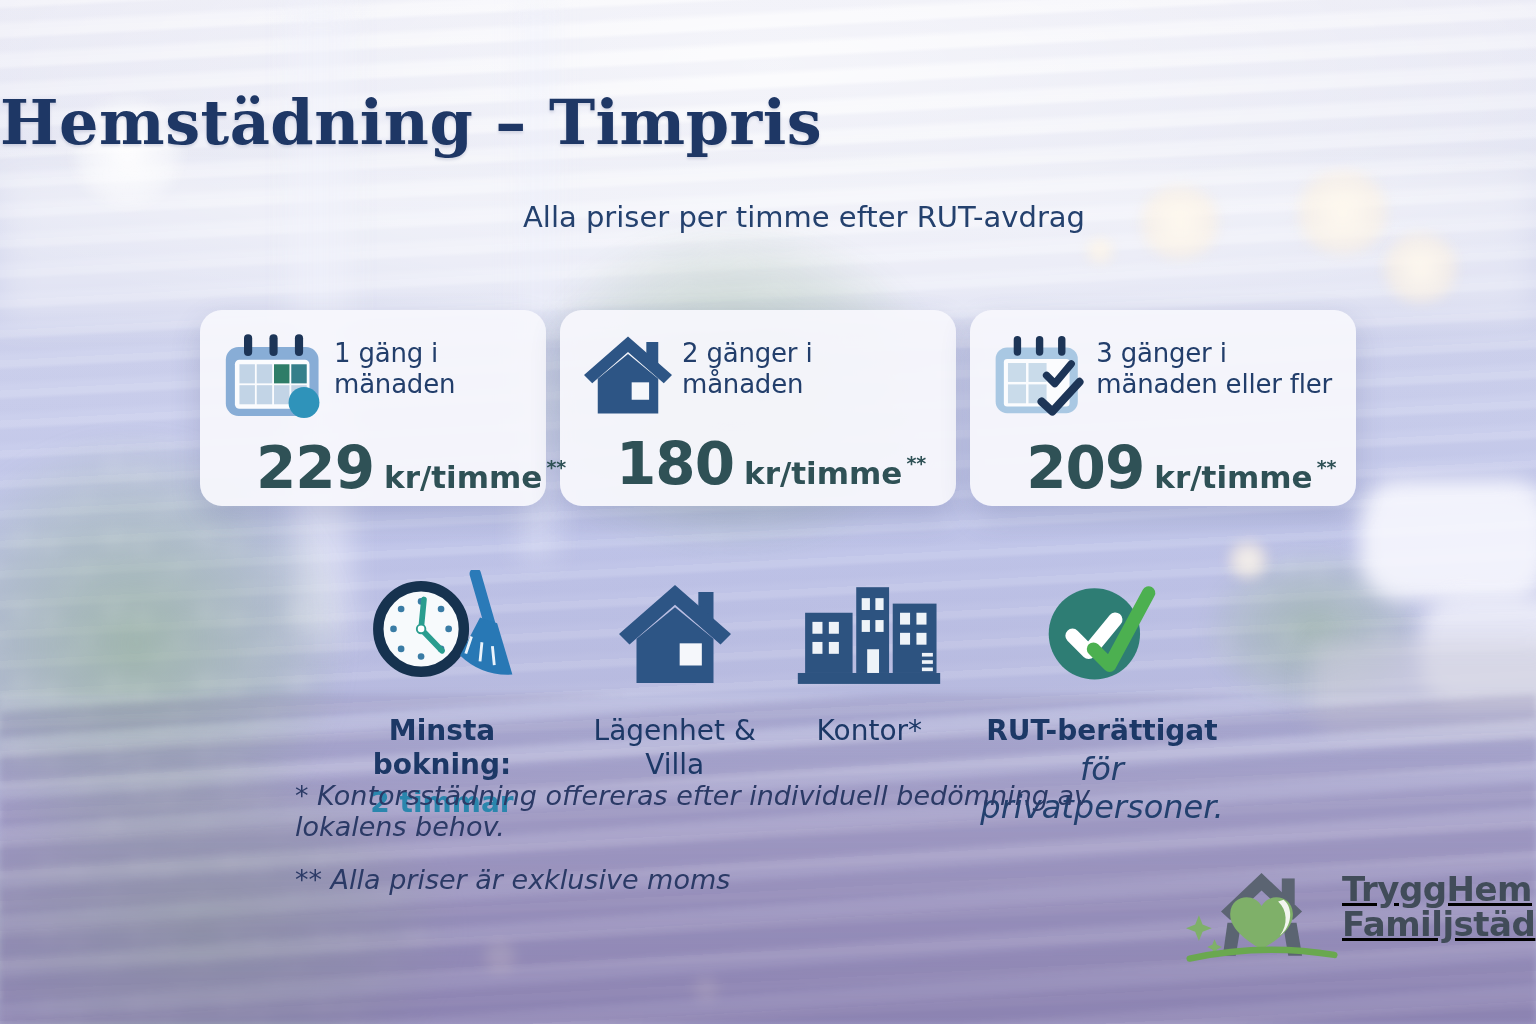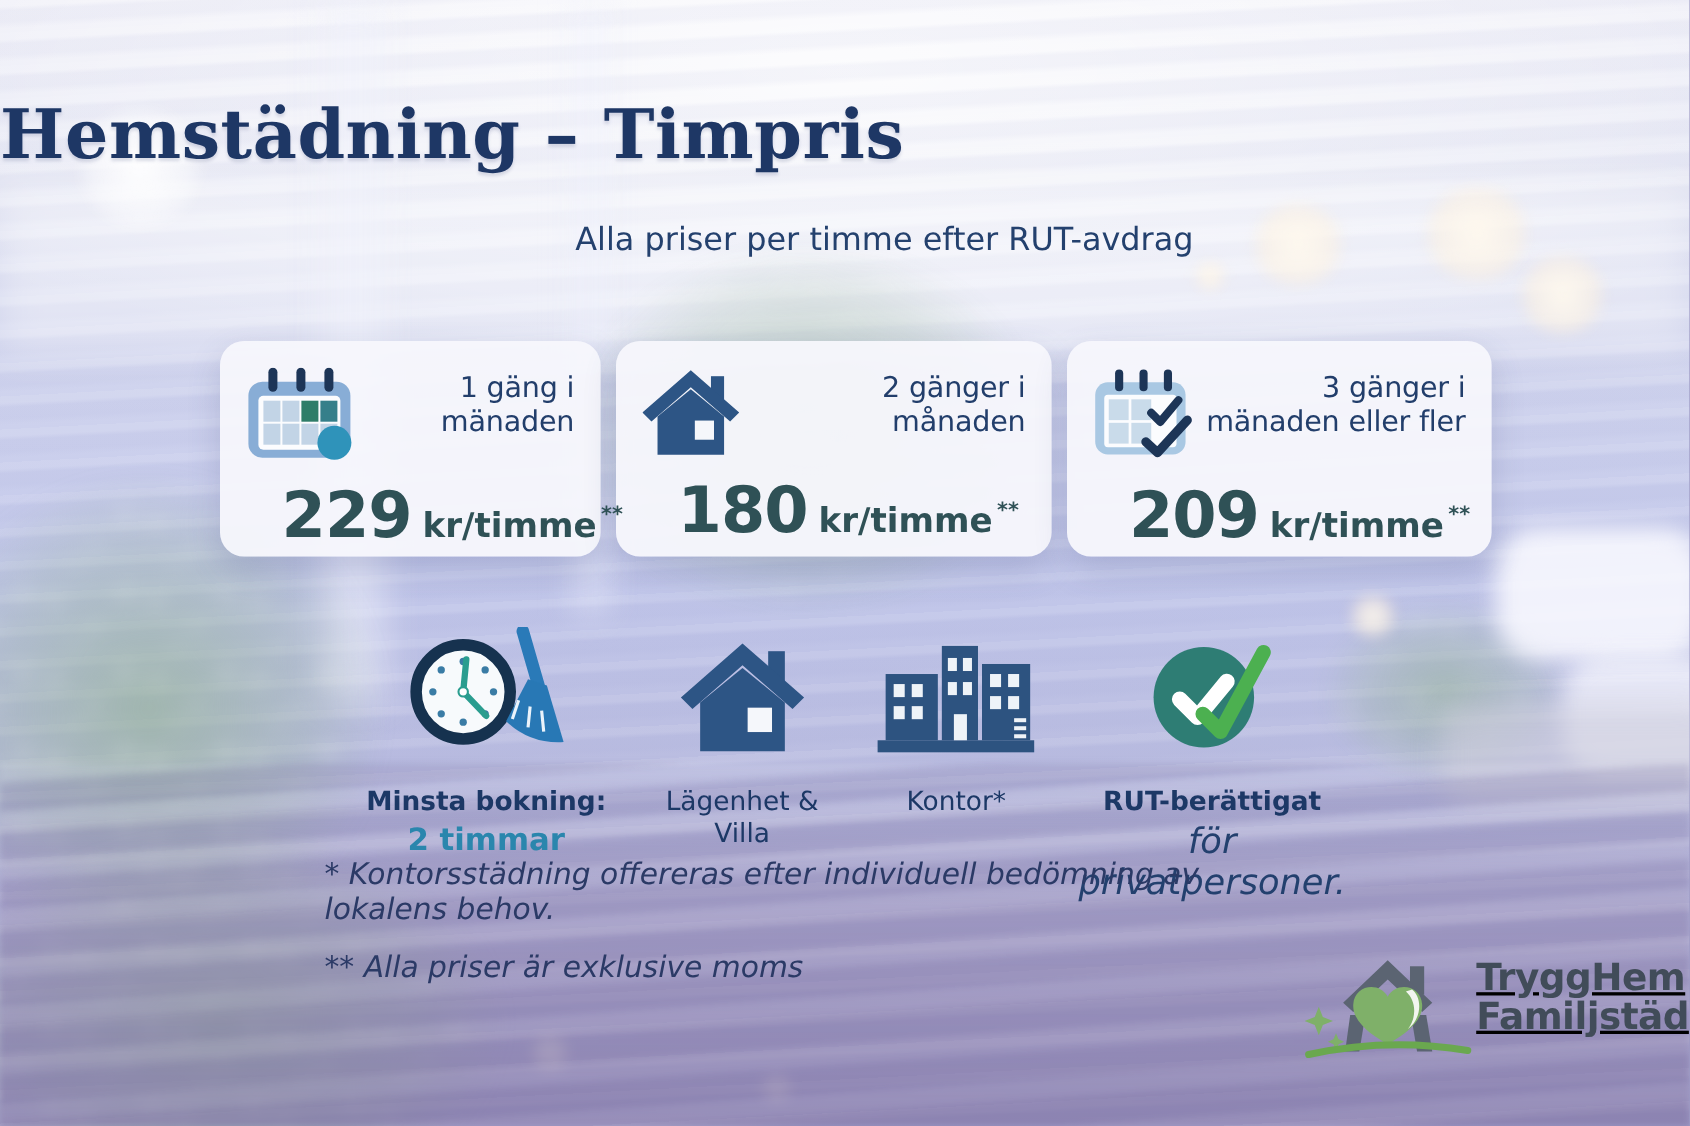--- a/index.html
+++ b/index.html
@@ -29,37 +29,37 @@
     background:radial-gradient(circle,rgba(255,249,238,.95),rgba(255,241,220,.45) 58%,transparent 72%);}
   .bokeh.cool{background:radial-gradient(circle,rgba(255,255,255,.95),rgba(255,255,255,.4) 58%,transparent 72%);}
   .pillow{background:rgba(250,250,255,.85);filter:blur(10px);border-radius:40px;}
   .bench{background:rgba(205,205,220,.6);filter:blur(12px);border-radius:30px;}
   
   .title{left:0;top:86px;width:100%;text-align:left;
     font-family:"DejaVu Serif","Liberation Serif",serif;font-weight:700;font-size:62px;
     color:#1e3765;letter-spacing:.5px;text-shadow:0 2px 3px rgba(60,70,120,.18);}
   .subtitle{left:0;top:200px;width:100%;text-align:center;font-size:29px;font-weight:500;color:#24416e;margin-left:36px;}
   
-  .cards{left:200px;top:310px;width:1146px;display:flex;gap:14px;text-align:right;}
+  .cards{left:200px;top:310px;width:1146px;display:flex;gap:14px;}
   .card{background:rgba(247,247,252,.94);border-radius:22px;box-shadow:0 12px 30px rgba(70,80,130,.20);
     padding:24px 24px 20px 24px;box-sizing:border-box;height:196px;display:flex;flex-direction:column;}
   .card.c1{width:346px;}.card.c2{width:400px;}.card.c3{width:386px;}
   .card-top{display:flex;gap:10px;align-items:flex-start;flex:1;}
   .card-label{font-size:26px;line-height:1.18;font-weight:500;color:#223e6b;letter-spacing:-.2px;padding-top:4px;}
   .divider{height:2px;background:#ccd3e0;border-radius:1px;margin:2px 2px 8px 2px;}
   .price-row{display:flex;align-items:baseline;gap:10px;padding-left:32px;color:#2f5156;}
   .price-num{font-size:58px;font-weight:700;letter-spacing:-1px;}
   .price-unit{font-size:31px;font-weight:700;}
   .price-sup{font-size:19px;font-weight:700;position:relative;top:-14px;left:-6px;}
   
   .features{left:316px;top:574px;width:922px;display:flex;justify-content:space-between;}
   .feature{text-align:center;}
   .f1{width:252px;}.f2{width:196px;}.f3{width:176px;}.f4{width:272px;}
   .fe-icon{height:116px;display:flex;align-items:flex-end;justify-content:center;margin-bottom:14px;}
-  .fe-label{font-size:24px;font-weight:500;color:#1c3866;line-height:1.22;margin-top:24px;}
+  .fe-label{font-size:28px;font-weight:500;color:#1c3866;line-height:1.22;margin-top:24px;}
   .fe-strong{font-weight:700;}
   .fe-highlight{font-size:28px;font-weight:700;color:#2a86ad;margin-top:4px;}
   .fe-sub{font-size:32px;font-style:italic;color:#23406e;margin-top:2px;}
   
   .footnotes{left:262px;top:780px;width:900px;color:#2b3a66;font-size:27px;font-style:italic;margin-left:33px;}
   .footnotes p{margin:0 0 22px 0;}
   
   .logo{left:1186px;top:848px;display:flex;align-items:flex-start;text-decoration:underline;}
   .logo-text{margin-left:4px;margin-top:24px;font-weight:700;font-size:34px;line-height:1.02;color:#414c59;letter-spacing:-.5px;}
 </style>

